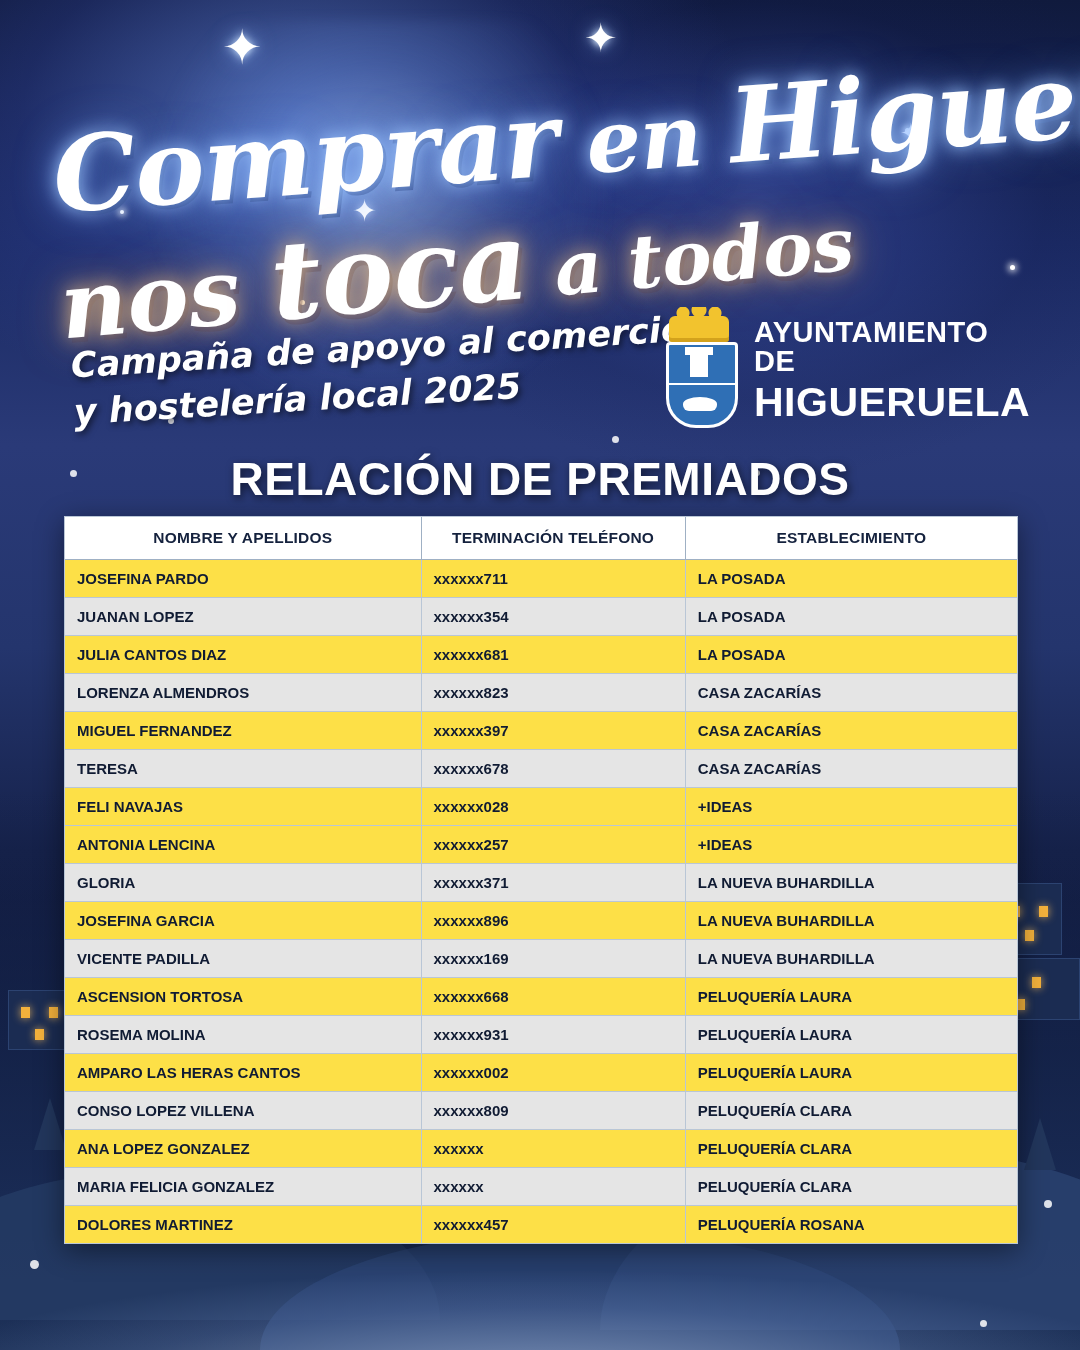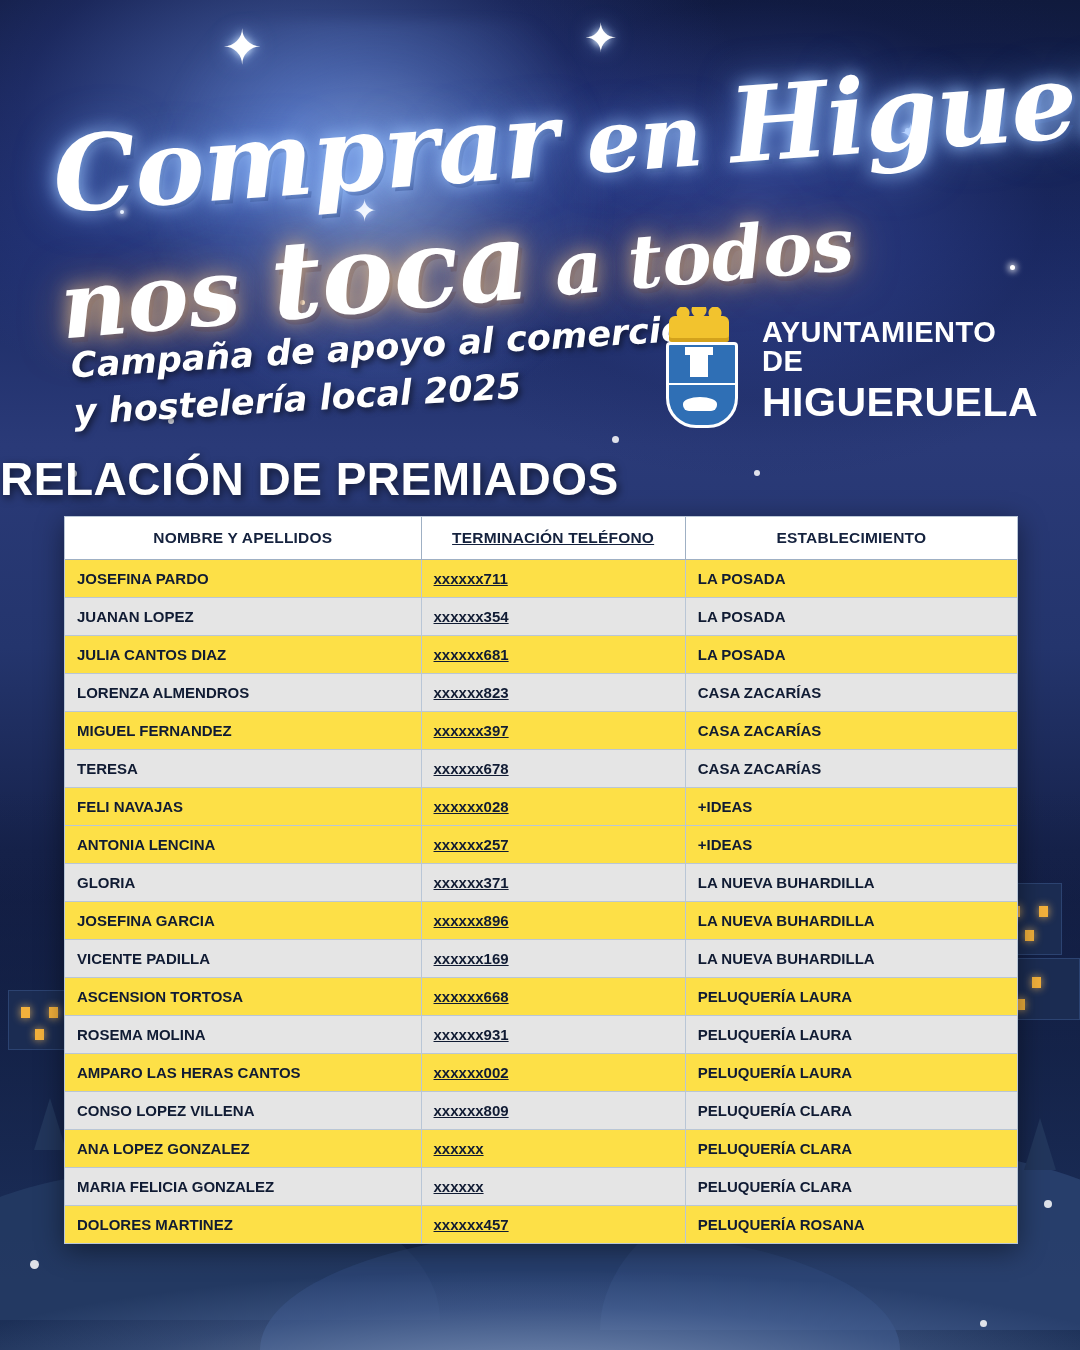--- a/index.html
+++ b/index.html
@@ -191,21 +191,21 @@
 
   
   .ayto {
     position: absolute;
     left: 660px;
     top: 305px;
     width: 360px;
     height: 130px;
     display: flex;
     align-items: center;
-    gap: 24px;
+    gap: 16px;
   }
   .crest {
     position: relative;
     width: 78px;
     height: 108px;
     flex: 0 0 auto;
   }
   .crest .crown {
     position: absolute;
     left: 9px;
@@ -285,20 +285,21 @@
     letter-spacing: 0.5px;
     margin-top: 6px;
   }
 
   
   .heading {
     position: absolute;
     left: 0;
     top: 452px;
     width: 1080px;
+    text-align: center;
     color: #ffffff;
     font-size: 46px;
     font-weight: bold;
     letter-spacing: 0.5px;
     text-shadow: 2px 3px 8px rgba(0,0,0,0.6);
   }
 
   
   .table-wrap {
     position: absolute;
@@ -333,21 +334,21 @@
     font-size: 15px;
     border-bottom: 1px solid #b9c6d6;
     border-right: 1px solid #b9c6d6;
     white-space: nowrap;
   }
   tbody td:last-child { border-right: none; }
   tbody tr:last-child td { border-bottom: none; }
   tbody tr.alt td { background: #e5e5e5; }
   tbody tr:not(.alt) td { background: #fde047; }
   .col-name  { width: 352px; }
-  .col-phone { width: 268px; text-decoration: underline; }
+  .col-phone { width: 268px; }
   .col-estab { width: 332px; }
 </style>
 </head>
 <body>
 
 <div class="poster">
 
   <div class="bg-sky"></div>
   <div class="bg-glow"></div>
 

